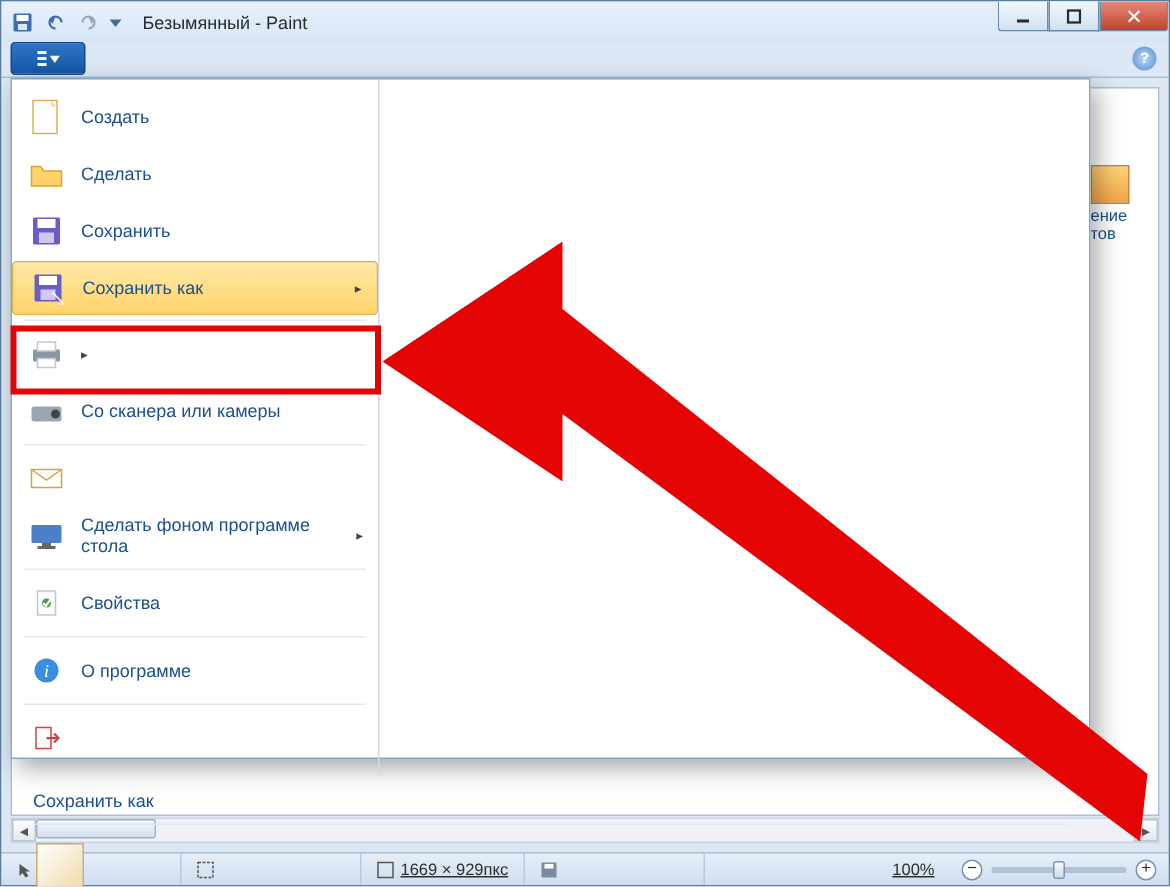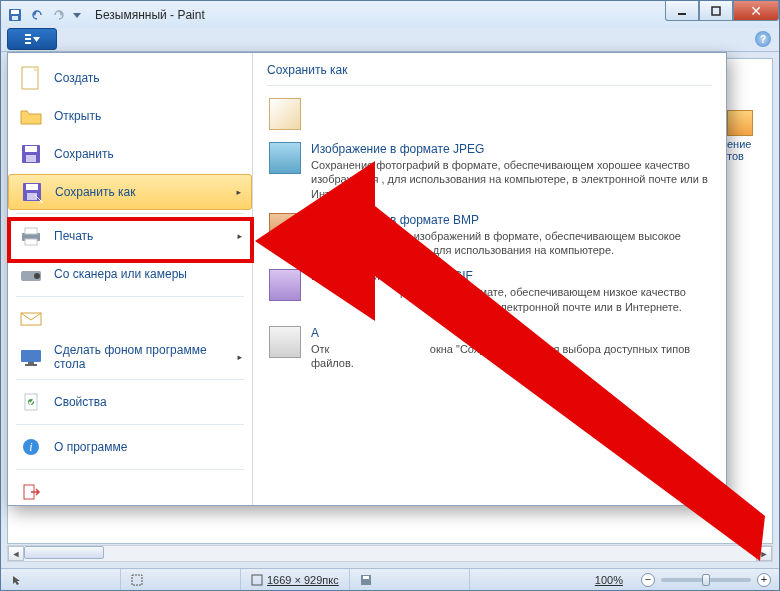--- a/index.html
+++ b/index.html
@@ -28,21 +28,21 @@
   .hscroll .thumb { position: absolute; left: 0; top: 0; width: 80px; height: 13px; background: linear-gradient(#f5f8fb,#d4def0); border: 1px solid #9db4cc; border-radius: 2px; }
   .statusbar { position: absolute; left: 0; right: 0; bottom: 0; height: 22px; background: linear-gradient(#e7eef7,#cedef0); border-top: 1px solid #a9bfd6; display: flex; align-items: center; font-size: 11px; color: #2d2d2d; }
   .statusbar .seg { padding: 0 10px; border-right: 1px solid #b8c9da; height: 100%; display: flex; align-items: center; gap: 4px; text-decoration: underline; }
   .statusbar .spacer { flex: 1; }
   .zoom-slider { display: flex; align-items: center; gap: 6px; padding: 0 8px; }
   .zoom-btn { width: 14px; height: 14px; border: 1px solid #7a93ad; border-radius: 50%; display: flex; align-items: center; justify-content: center; background: #fff; font-size: 11px; line-height: 1; }
   .zoom-track { width: 90px; height: 4px; background: #b0c2d4; position: relative; border-radius: 2px; }
   .zoom-thumb { position: absolute; left: 50%; top: -4px; width: 8px; height: 12px; background: linear-gradient(#f6f9fc,#cedcea); border: 1px solid #7f97af; border-radius: 2px; transform: translateX(-50%); }
 
   
-  .menu-panel { position: absolute; left: 6px; top: 51px; width: 720px; height: 454px; background: #fff; border: 1px solid #8aa4bf; box-shadow: 4px 6px 16px rgba(0,0,0,0.35); display: flex; z-index: 5; }
+  .menu-panel { position: absolute; left: 6px; top: 51px; width: 720px; height: 454px; background: #fff; border: 1px solid #8aa4bf; box-shadow: 4px 6px 16px rgba(0,0,0,0.35); display: flex; z-index: 5; flex-direction: column; }
   .menu-left { width: 245px; border-right: 1px solid #d0d9e4; padding: 6px 0; }
   .menu-item { display: flex; align-items: center; height: 38px; padding: 0 10px; gap: 10px; color: #1b4f8f; cursor: default; position: relative; }
   .menu-item .micon { width: 26px; height: 26px; flex-shrink: 0; display: flex; align-items: center; justify-content: center; }
   .menu-item .mlabel { flex: 1; font-size: 12px; }
   .menu-item .subarrow { font-size: 9px; color: #444; }
   .menu-sep { height: 1px; background: #e2e8ef; margin: 3px 8px; }
   .menu-item.hovered { background: linear-gradient(#ffe9a6,#ffd36a); border: 1px solid #e8b24d; border-radius: 3px; height: 36px; margin: 1px 0; }
   .red-frame { position: absolute; left: 6px; top: 216px; width: 247px; height: 46px; border: 4px solid #e40404; z-index: 8; pointer-events: none; }
   .menu-right { flex: 1; padding: 8px 14px; }
   .menu-right-title { font-size: 12px; color: #1b4f8f; padding: 2px 0 8px 0; border-bottom: 1px solid #e2e8ef; margin-bottom: 6px; }
@@ -153,21 +153,21 @@
           </span>
         <span class="mlabel">Создать</span>
       </div>
 
       <div class="menu-item">
         <span class="micon">
             <svg width="24" height="20">
               <path d="M2 5 L8 5 L10 8 L22 8 L22 18 L2 18 Z" fill="#ffd36a" stroke="#d6a23a"></path>
             </svg>
           </span>
-        <span class="mlabel">Открыть</span>
+        <span class="mlabel">Сделать</span>
       </div>
 
       <div class="menu-item">
         <span class="micon">
             <svg width="22" height="22">
               <rect x="2" y="2" width="18" height="18" fill="#6b5cc7" rx="1"></rect>
               <rect x="5" y="3" width="12" height="6" fill="#fff"></rect>
               <rect x="6" y="12" width="10" height="7" fill="#cfc9ef"></rect>
             </svg>
           </span>
@@ -190,21 +190,20 @@
       <div class="menu-sep"></div>
 
       <div class="menu-item">
         <span class="micon">
             <svg width="24" height="20">
               <rect x="3" y="7" width="18" height="8" fill="#8a97a4" rx="1"></rect>
               <rect x="6" y="2" width="12" height="6" fill="#fff" stroke="#bfc8d1"></rect>
               <rect x="6" y="13" width="12" height="6" fill="#fff" stroke="#bfc8d1"></rect>
             </svg>
           </span>
-        <span class="mlabel">Печать</span>
         <span class="subarrow">▸</span>
       </div>
 
       <div class="menu-item">
         <span class="micon">
             <svg width="24" height="18">
               <rect x="2" y="6" width="20" height="10" fill="#9aa6b2" rx="2"></rect>
               <circle cx="18" cy="11" r="3" fill="#444"></circle>
             </svg>
           </span>

